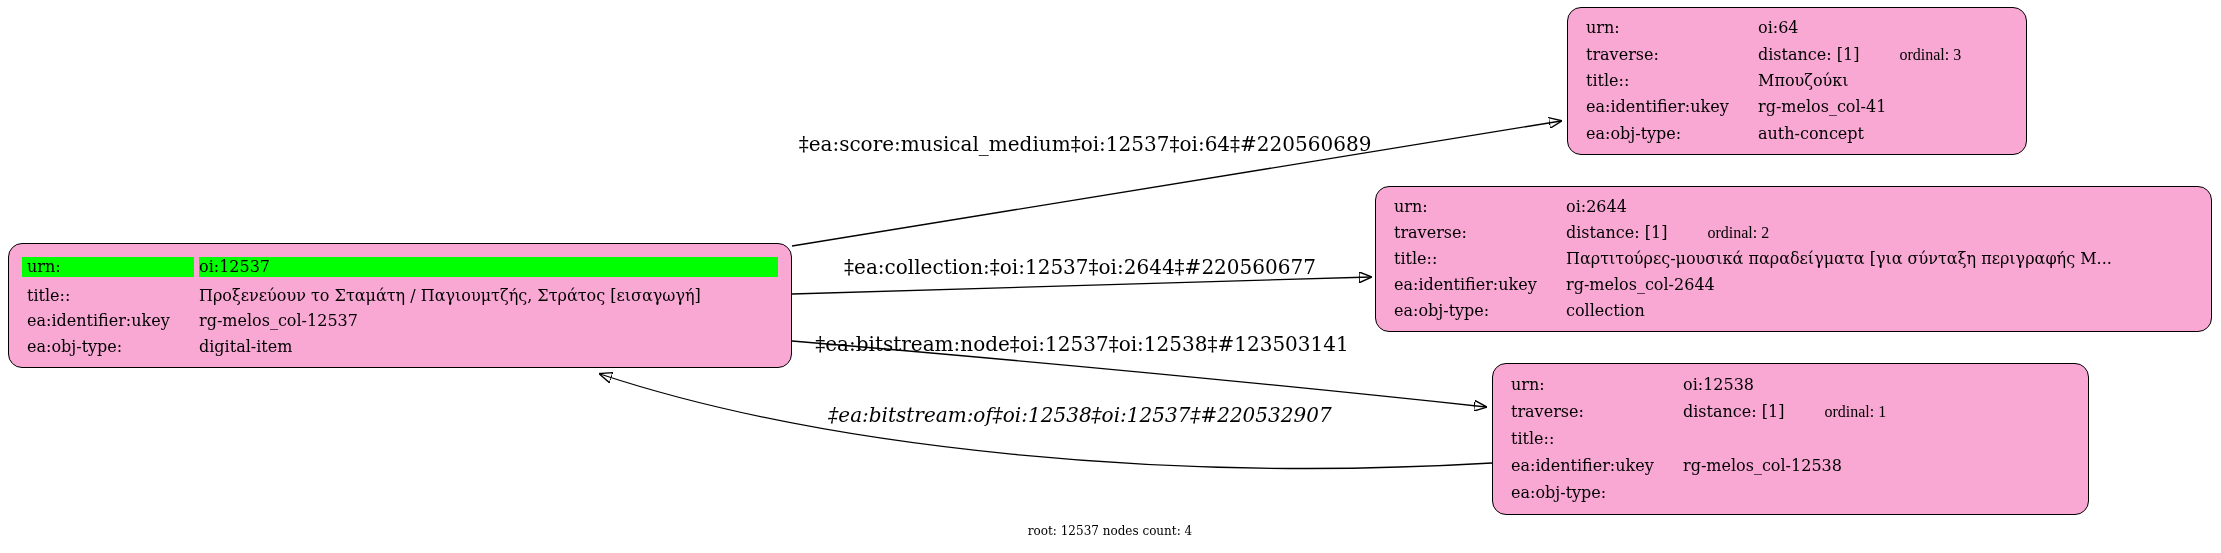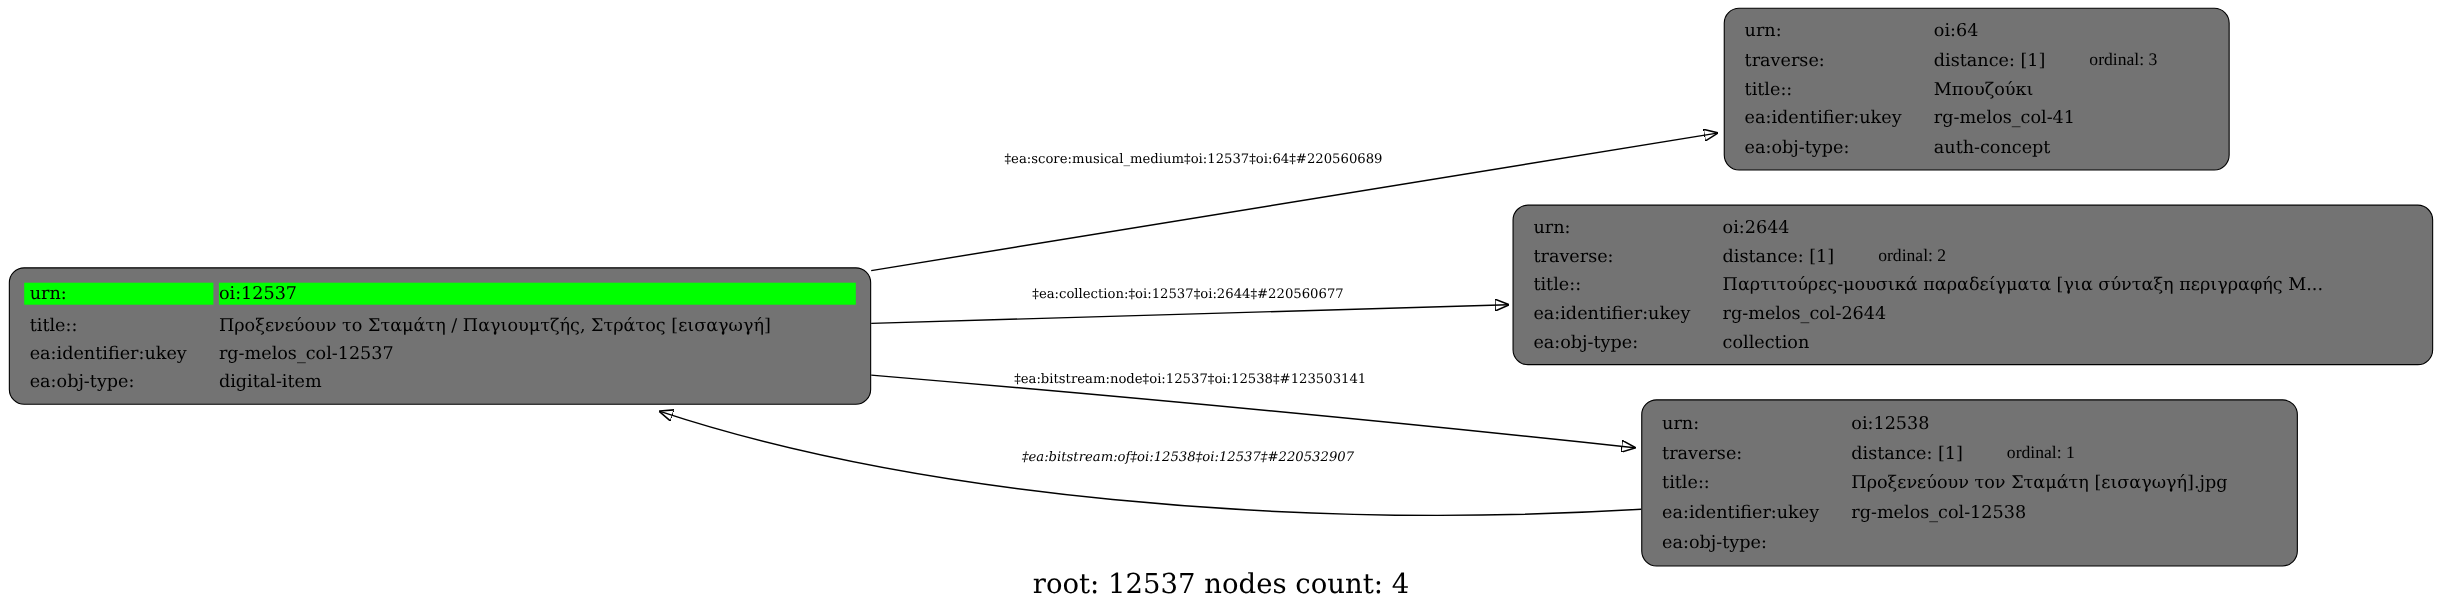--- a/index.html
+++ b/index.html
@@ -4,38 +4,38 @@
 <style>
   html,body { margin:0; padding:0; background:#ffffff; }
   #canvas {
     position:relative; width:2221px; height:553px; background:#ffffff;
     font-family:"DejaVu Serif", "Liberation Serif", serif; color:#000;
     overflow:hidden;
   }
   #edges { position:absolute; left:0; top:0; width:2221px; height:553px; }
   #edges path { fill:none; stroke:#000; stroke-width:1.3; }
   .node {
-    position:absolute; box-sizing:border-box; background:#737373;
+    position:absolute; box-sizing:border-box; background:#f9a8d4;
     border:1.4px solid #000; border-radius:14px;
     padding:4px 13px; display:flex; flex-direction:column;
     justify-content:space-evenly; font-size:16px; line-height:1.25;
   }
   .row { display:flex; align-items:stretch; white-space:nowrap; }
   .lbl { flex:0 0 172px; margin-right:5px; padding-left:5px;
          box-sizing:border-box; display:flex; align-items:center; }
   .val { flex:1 1 auto; display:flex; align-items:center; overflow:hidden; }
   .row.hl .lbl, .row.hl .val { background:#00ff00; margin-top:3px; margin-bottom:3px; }
   .ord { margin-left:40px;font-family:Liberation Serif, serif; }
   .edge-label {
     position:absolute; transform:translate(-50%,-50%); white-space:nowrap;
-    font-size:12px; background:transparent;
+    font-size:20px; background:transparent;
   }
   .root-caption {
     position:absolute; transform:translate(-50%,-50%); white-space:nowrap;
-    font-size:25px;
+    font-size:12px;
   }
 </style>
 </head>
 <body>
 
 <div id="canvas">
 
   <svg id="edges" viewBox="0 0 2221 553" xmlns="http://www.w3.org/2000/svg">
     <defs>
       <marker id="arrow" viewBox="0 0 12 10" refX="11" refY="5" markerWidth="13" markerHeight="11" orient="auto" markerUnits="userSpaceOnUse">
@@ -126,21 +126,20 @@
     </div>
     <div class="row">
       <span class="lbl">traverse:</span>
       <span class="val">
           <span>distance: [1]</span>
           <span class="ord">ordinal: 1</span>
         </span>
     </div>
     <div class="row">
       <span class="lbl">title::</span>
-      <span class="val">Προξενεύουν τον Σταμάτη [εισαγωγή].jpg</span>
     </div>
     <div class="row">
       <span class="lbl">ea:identifier:ukey</span>
       <span class="val">rg-melos_col-12538</span>
     </div>
     <div class="row">
       <span class="lbl">ea:obj-type:</span>
     </div>
   </div>
 

